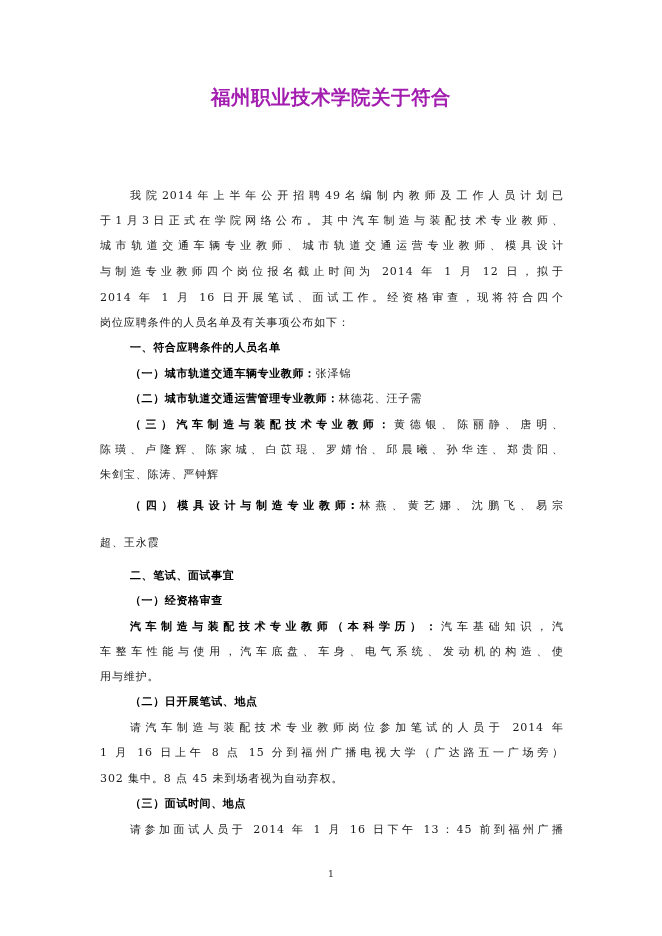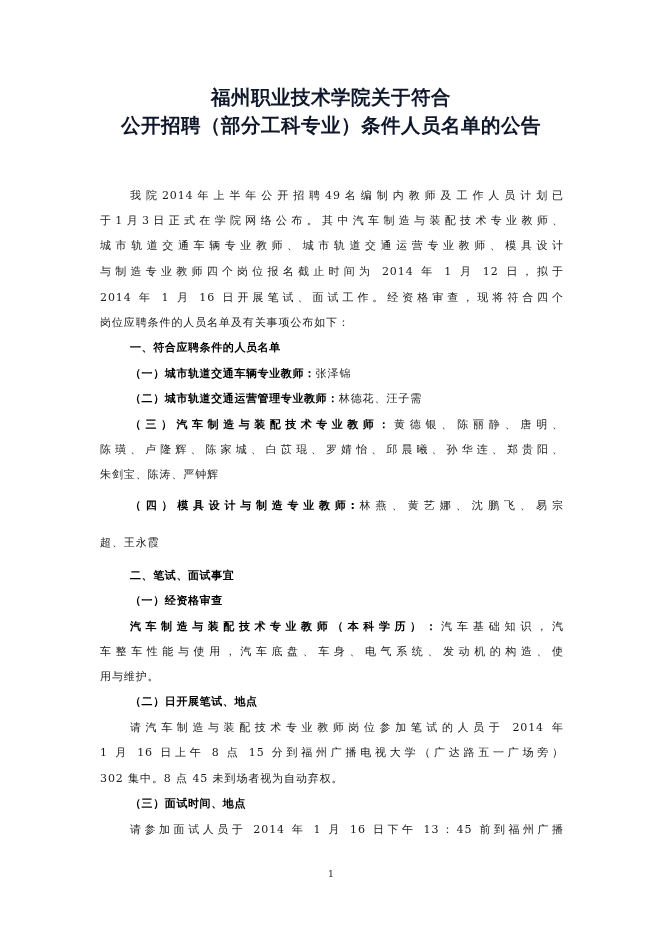--- a/index.html
+++ b/index.html
@@ -1,33 +1,32 @@
 <!DOCTYPE html>
 <html><head>
 <meta charset="utf-8">
 <style>
   html, body { margin:0; padding:0; background:#ffffff; }
   body { width:662px; height:936px; position:relative; overflow:hidden;
          font-family:"DejaVu Serif", "Liberation Serif", serif; color:#1a1a1a; }
   .page { position:absolute; left:0; top:0; width:662px; height:936px; }
   .title { position:absolute; left:0; width:662px; text-align:center;
            font-family:"DejaVu Sans", "Liberation Sans", sans-serif; font-weight:bold;
-           font-size:19.5px; color:#0f172a; letter-spacing:0.5px; white-space:nowrap; }
+           font-size:19.5px; color:#a21caf; letter-spacing:0.5px; white-space:nowrap; }
   .line { position:absolute; left:100px; width:464px; font-size:11px; line-height:20px;
           white-space:nowrap; letter-spacing:0.9px; text-align:justify; text-align-last:justify; }
   .line.last { text-align-last:left; }
   .b { font-family:"DejaVu Sans", "Liberation Sans", sans-serif; font-weight:bold; color:#000000; letter-spacing:0.6px; }
   .pn { position:absolute; left:0; width:662px; top:868px; text-align:center; font-size:10px; color:#333; }
 </style>
 </head>
 <body>
 
 <div class="page">
   <div class="title" style="top:84px">福州职业技术学院关于符合</div>
-  <div class="title" style="top:112px">公开招聘（部分工科专业）条件人员名单的公告</div>
 
   <div class="line" style="top:186px; left:130px; width:434px">我院2014年上半年公开招聘49名编制内教师及工作人员计划已</div>
   <div class="line" style="top:211px">于1月3日正式在学院网络公布。其中汽车制造与装配技术专业教师、</div>
   <div class="line" style="top:236px">城市轨道交通车辆专业教师、城市轨道交通运营专业教师、模具设计</div>
   <div class="line" style="top:262px">与制造专业教师四个岗位报名截止时间为 2014 年 1 月 12 日，拟于</div>
   <div class="line" style="top:288px">2014 年 1 月 16 日开展笔试、面试工作。经资格审查，现将符合四个</div>
   <div class="line last" style="top:313px">岗位应聘条件的人员名单及有关事项公布如下：</div>
 
   <div class="line last b" style="top:338px; left:130px">一、符合应聘条件的人员名单</div>
 

